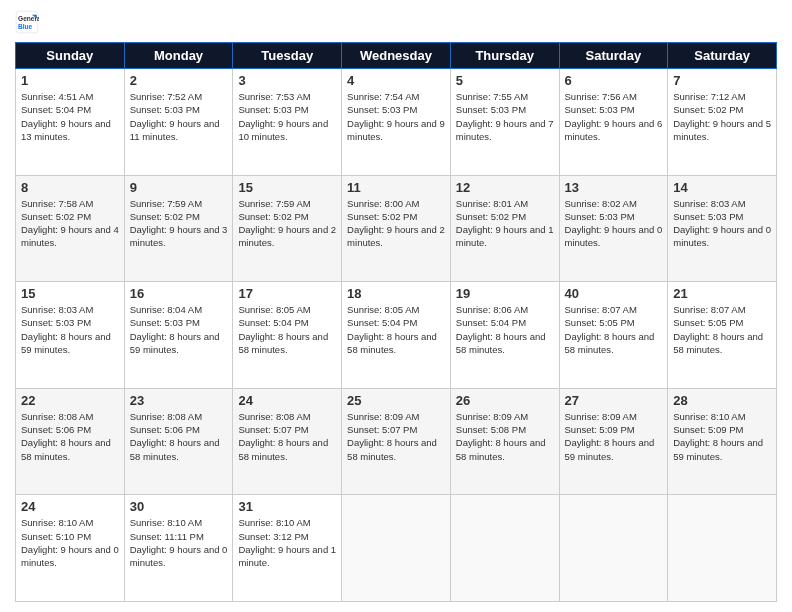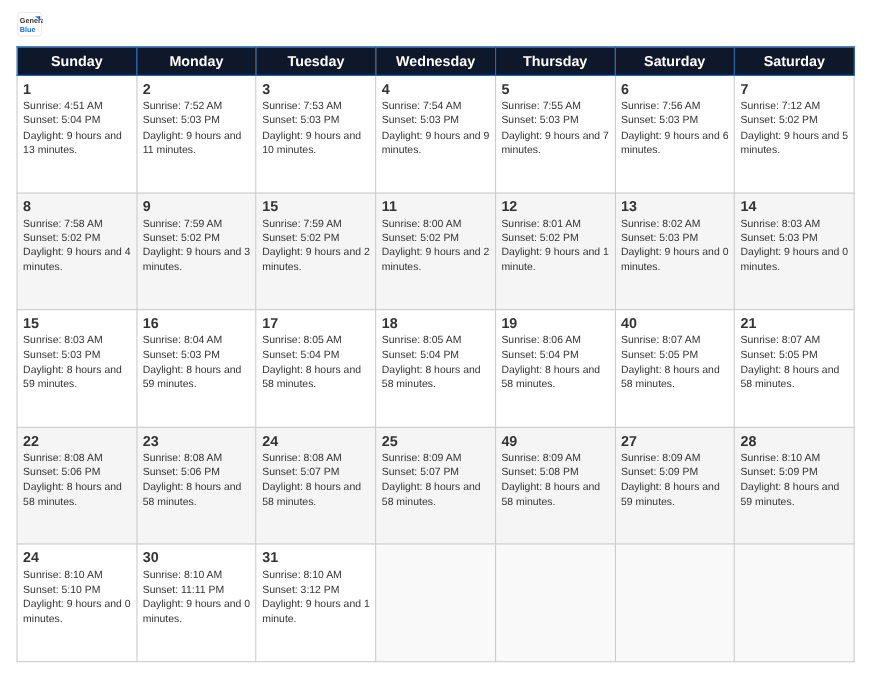--- a/index.html
+++ b/index.html
@@ -224,21 +224,21 @@
           </td>
           <td>
             <span class="day-number">24</span>
             <div class="day-info"><span>Sunrise: 8:08 AM</span><br><span>Sunset: 5:07 PM</span><br><span>Daylight: 8 hours and 58 minutes.</span></div>
           </td>
           <td>
             <span class="day-number">25</span>
             <div class="day-info"><span>Sunrise: 8:09 AM</span><br><span>Sunset: 5:07 PM</span><br><span>Daylight: 8 hours and 58 minutes.</span></div>
           </td>
           <td>
-            <span class="day-number">49</span>
+            <span class="day-number">26</span>
             <div class="day-info"><span>Sunrise: 8:09 AM</span><br><span>Sunset: 5:08 PM</span><br><span>Daylight: 8 hours and 58 minutes.</span></div>
           </td>
           <td>
             <span class="day-number">27</span>
             <div class="day-info"><span>Sunrise: 8:09 AM</span><br><span>Sunset: 5:09 PM</span><br><span>Daylight: 8 hours and 59 minutes.</span></div>
           </td>
           <td>
             <span class="day-number">28</span>
             <div class="day-info"><span>Sunrise: 8:10 AM</span><br><span>Sunset: 5:09 PM</span><br><span>Daylight: 8 hours and 59 minutes.</span></div>
           </td>

